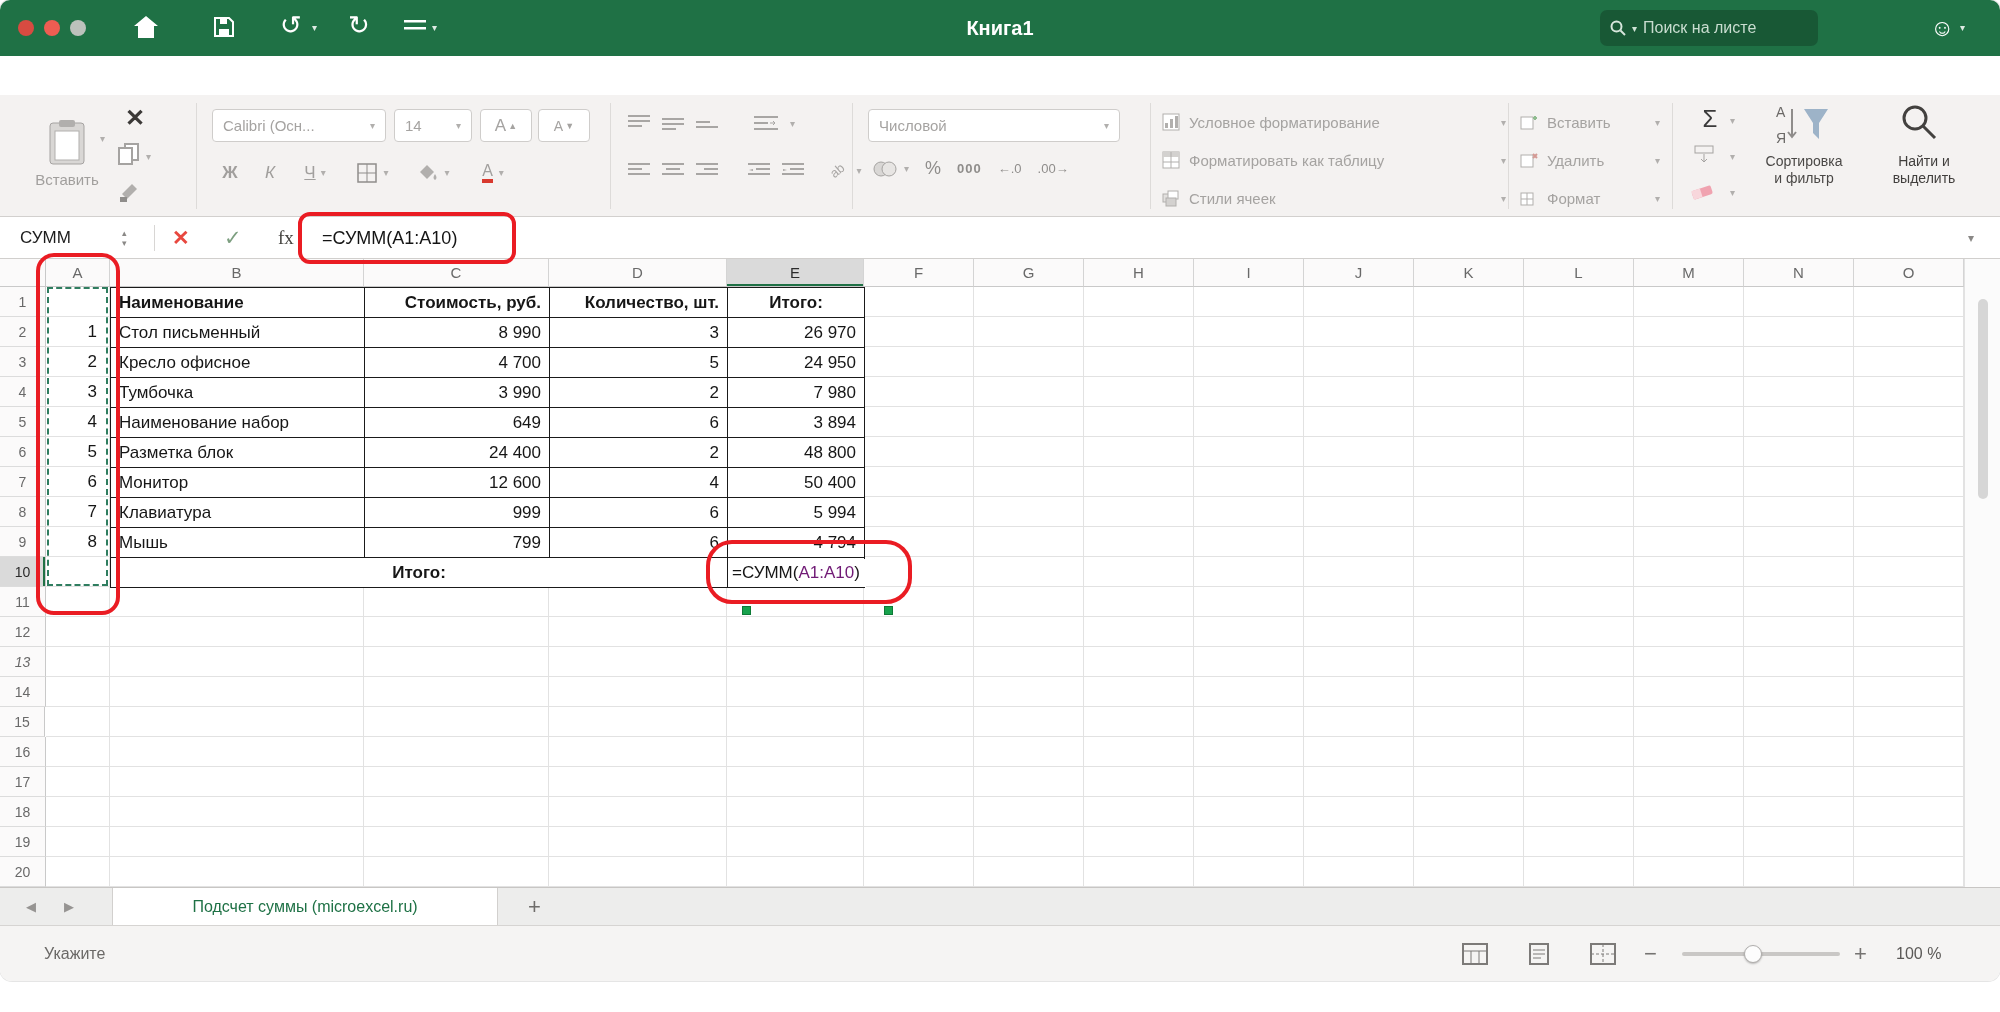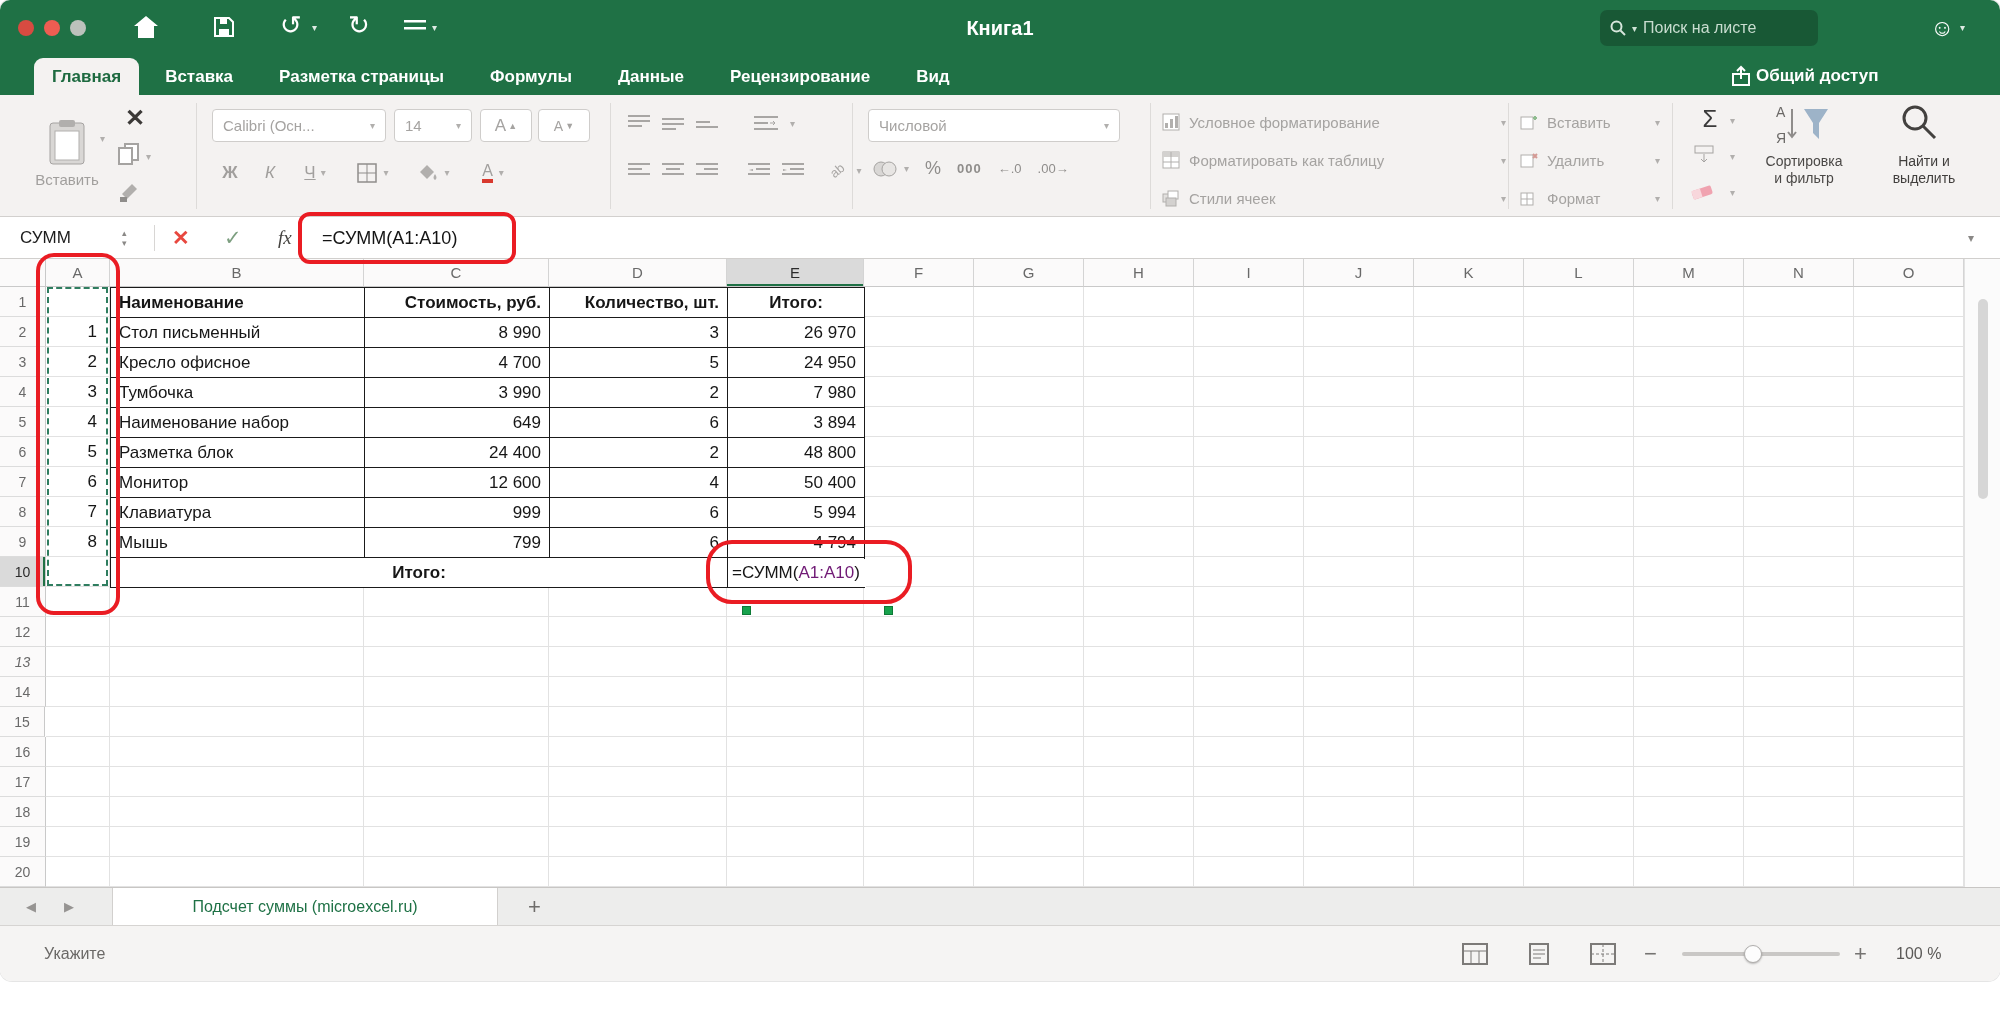--- a/index.html
+++ b/index.html
@@ -120,29 +120,20 @@
           </svg>
       </span>
       <span class="car" style="color:#cfe3d6">▾</span>
       <span class="ph">Поиск на листе</span>
     </div>
 
     <span class="tb-ic" style="left:1930px;top:14px;font-size:24px">☺</span>
     <span class="tb-ic" style="left:1960px;top:22px;font-size:10px;color:rgba(255,255,255,.85)">▾</span>
   </div>
 
-  <div id="tabsbar">
-    <div class="rtab active">Главная</div>
-    <div class="rtab">Вставка</div>
-    <div class="rtab">Разметка страницы</div>
-    <div class="rtab">Формулы</div>
-    <div class="rtab">Данные</div>
-    <div class="rtab">Рецензирование</div>
-    <div class="rtab">Вид</div>
-  </div>
   <div id="share">
     <span style="display:flex">
       <svg width="22" height="22">
           <rect x="3" y="9" width="16" height="11" fill="none" stroke="#fff" stroke-width="2"></rect>
           <path d="M11 14 V2 M7 6 l4 -4 4 4" stroke="#fff" stroke-width="2" fill="none"></path>
         </svg>
     </span>
     <span>Общий доступ</span>
   </div>
 
@@ -445,21 +436,21 @@
 
   <div id="formulabar">
     <span class="fb" style="left:20px;font-size:17px;color:#1c1c1c">СУММ</span>
     <span class="fb" style="left:122px;flex-direction:column;font-size:9px;color:#8a8886;line-height:10px;justify-content:center">
         <span>▴</span>
         <span>▾</span>
       </span>
     <span class="abs" style="left:154px;top:8px;height:26px;width:1px;background:#d8d6d4"></span>
     <span class="fb" style="left:172px;font-size:21px;color:#e8483f;font-weight:600">✕</span>
     <span class="fb" style="left:224px;font-size:21px;color:#7d9f80">✓</span>
-    <span class="fb" style="left:278px;font-size:19px;color:#44423f;font-style:italic;font-family:'Liberation Serif',serif">fx</span>
+    <span class="fb" style="left:278px;font-size:19px;color:#44423f;font-family:'Liberation Serif',serif">fx</span>
     <span class="fb" style="left:322px;font-size:18px;color:#141414">=СУММ(A1:A10)</span>
     <span class="fb" style="left:1968px;font-size:12px;color:#8a8886">▾</span>
   </div>
 
   <div id="grid-area">
     <div id="data-table" style="left: 110px; top: 28px; grid-template-columns: 254px 185px 178px 137px;">
         <div class="tc hdr">Наименование</div>
         <div class="tc hdr num">Стоимость, руб.</div>
         <div class="tc hdr num">Количество, шт.</div>
         <div class="tc hdr ctr">Итого:</div>

